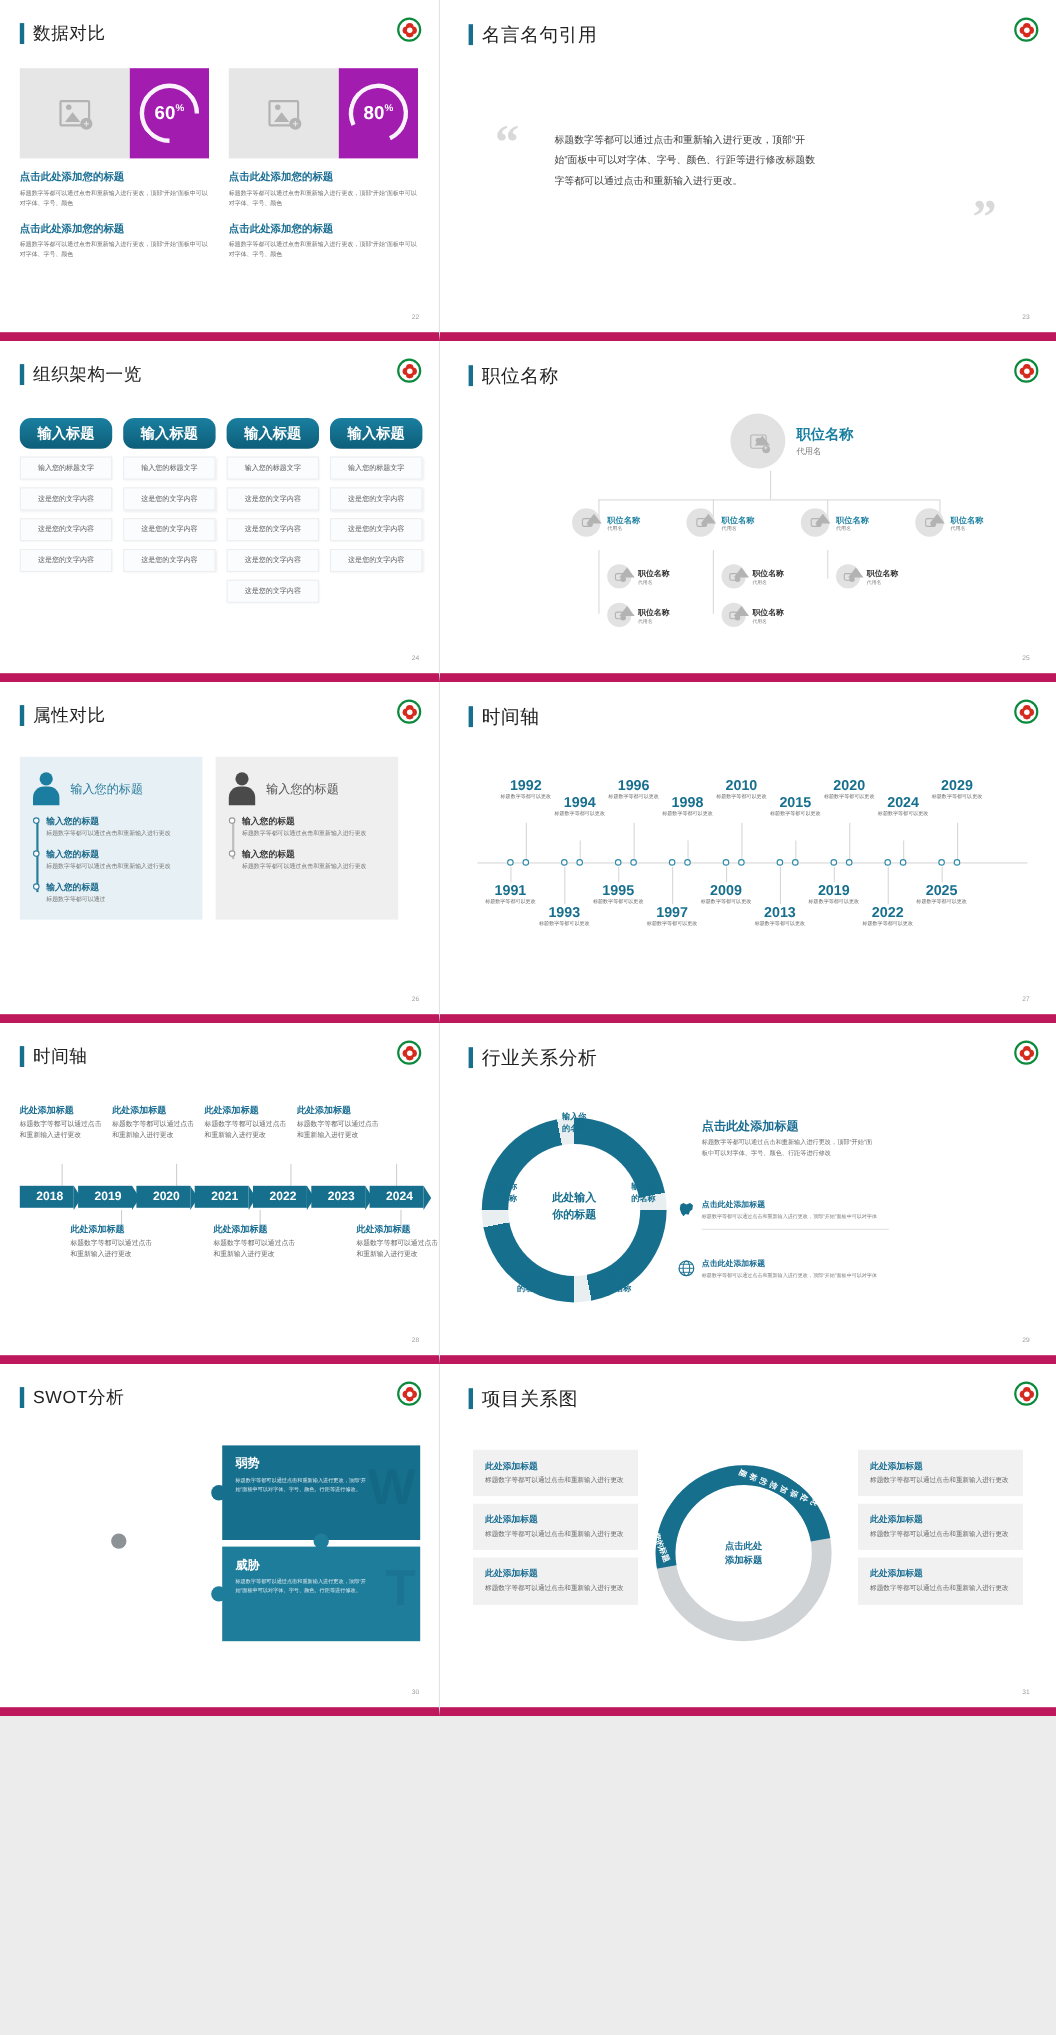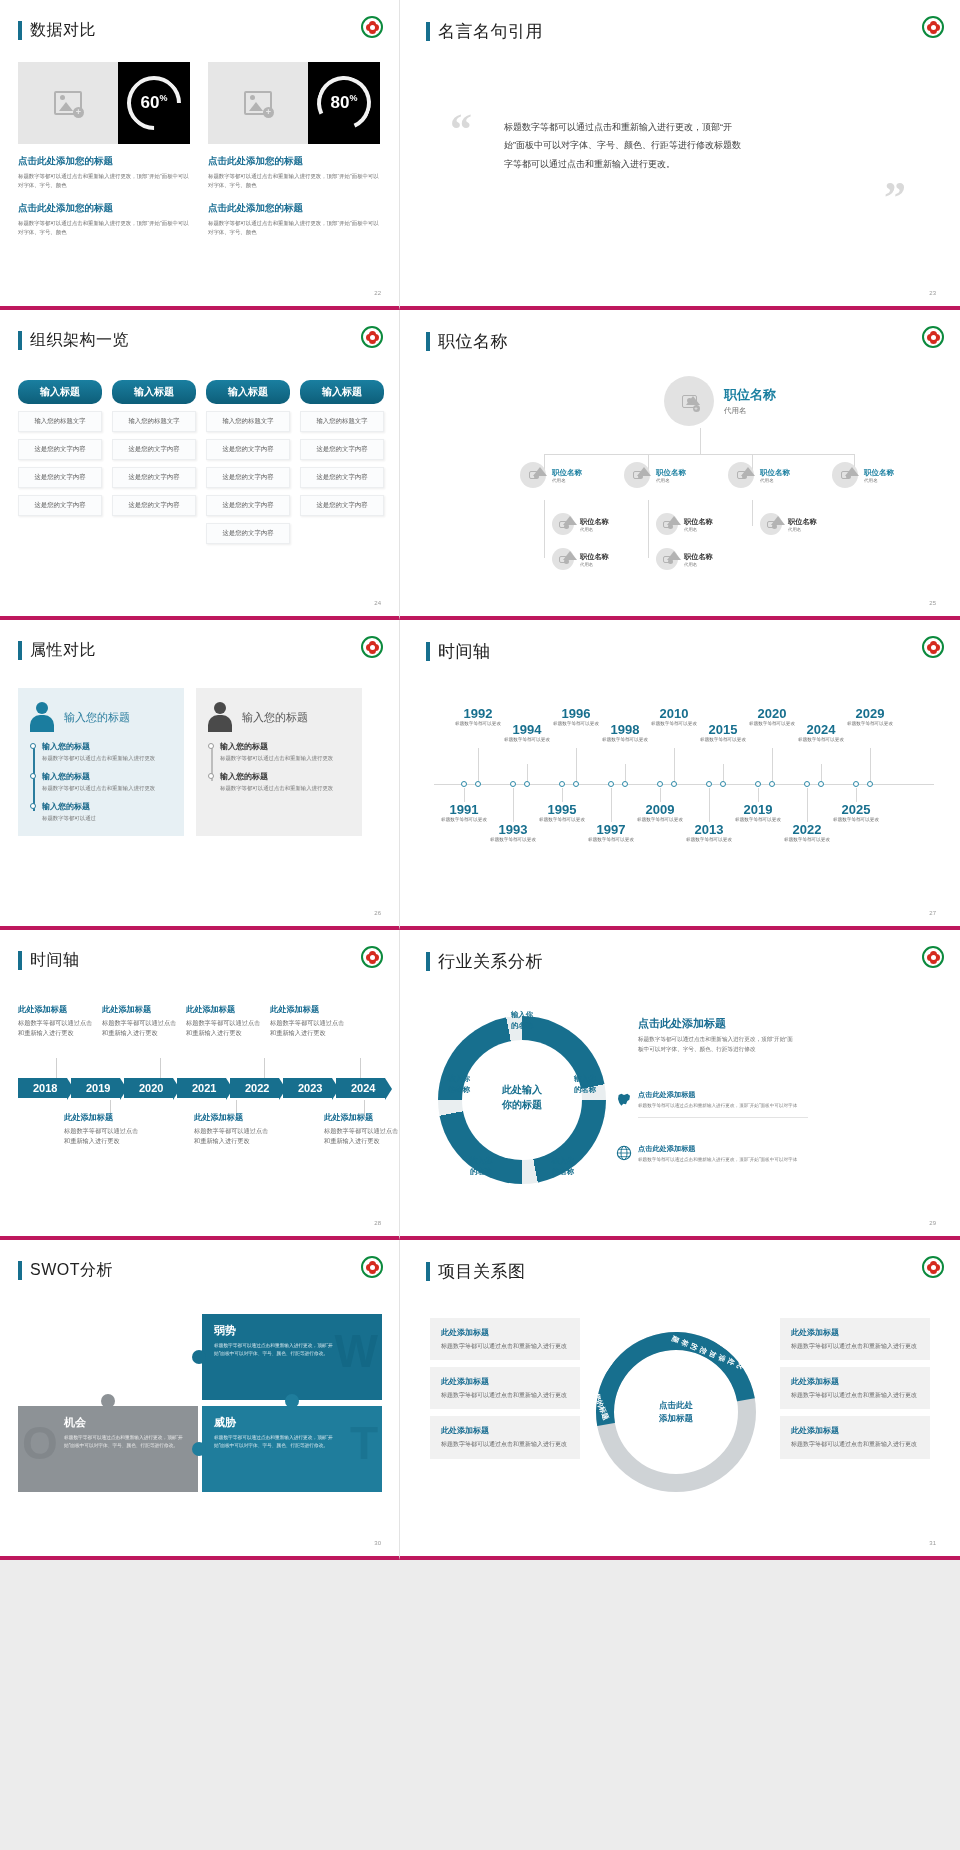--- a/index.html
+++ b/index.html
@@ -6,21 +6,21 @@
   body {
     width: 960px; height: 1850px;
     background: #ececec;
     font-family: "Liberation Sans", "DejaVu Sans", sans-serif;
     overflow: hidden;
   }
   .grid { display: grid; grid-template-columns: 400px 560px; }
   .slide {
     background: #fff; position: relative; overflow: hidden;
     border-right: 1px solid #e3e3e3;
-    border-bottom: 4px solid #be185d;
+    border-bottom: 8px solid #be185d;
   }
   .slide.left  { width:400px; height:310px; }
   .slide.right { width:560px; height:310px; border-right:none; }
   .slide.left.tall { height:320px; }
   .slide.right.tall { height:320px; }
 
   
   .s-title { position:absolute; left:18px; top:20px; display:flex; align-items:center; gap:8px; }
   .s-title .bar { width:4px; height:19px; background:#176f8e; }
   .s-title .tx { font-size:16px; color:#222; letter-spacing:.5px; }
@@ -40,39 +40,39 @@
   .dc-wrap { position:absolute; left:18px; top:62px; display:flex; gap:18px; }
   .dc-col { width:172px; }
   .dc-card { display:flex; height:82px; }
   .dc-img { flex:1; background:#e6e6e6; display:flex;align-items:center;justify-content:center; }
   .ph-icon { width:28px;height:24px;border:2.5px solid #b3b3b3;border-radius:2px;position:relative;}
   .ph-icon:before{content:"";position:absolute;left:3px;bottom:2px;width:0;height:0;
     border-left:7px solid transparent;border-right:7px solid transparent;border-bottom:9px solid #b3b3b3;}
   .ph-icon:after{content:"";position:absolute;left:4px;top:2px;width:5px;height:5px;border-radius:50%;background:#b3b3b3;}
   .ph-plus{position:absolute;right:-4px;bottom:-5px;width:11px;height:11px;border-radius:50%;background:#b3b3b3;
     color:#e6e6e6;font-size:9px;line-height:10px;text-align:center;font-weight:bold;}
-  .dc-pct { width:72px; background:#000000; position:relative; display:flex;align-items:center;justify-content:center;}
+  .dc-pct { width:72px; background:#a21caf; position:relative; display:flex;align-items:center;justify-content:center;}
   .ring { width:54px;height:54px;border-radius:50%;border:4px solid rgba(255,255,255,.95);
           border-right-color:transparent; transform:rotate(45deg); position:absolute; }
   .ring.r80 { border-right-color:rgba(255,255,255,.95); border-bottom-color:transparent; transform:rotate(20deg);}
   .pct-t { position:relative; color:#fff; font-size:17px; font-weight:600; z-index:2; }
   .pct-t sup { font-size:9px; }
   .dc-h { color:#1a6e93; font-size:9.5px; font-weight:bold; margin-top:11px; }
   .dc-p { color:#6e6e6e; font-size:5.4px; line-height:1.75; margin-top:4px; }
 
   
   .qm { position:absolute; color:#d9d9d9; font-size:44px; font-family:"Liberation Serif",serif; font-weight:bold; line-height:1;}
   .q-open{ left:50px; top:108px; }
   .q-close{ right:54px; top:176px; }
   .q-body { position:absolute; left:104px; top:118px; width:240px; font-size:9px; color:#3c3c3c; line-height:2.05; }
 
   
   .ol-wrap { position:absolute; left:18px; top:70px; display:flex; gap:10px; }
   .ol-col { width:84px; }
-  .ol-head { background:linear-gradient(180deg,#1a7fa0,#0d5e79); color:#fff; font-size:10px;
+  .ol-head { background:linear-gradient(180deg,#1a7fa0,#0d5e79); color:#fff; font-size:13px;
              font-weight:bold; text-align:center; padding:5px 0; border-radius:10px; }
   .ol-cell { background:#fbfcfd; border:1px solid #eceef0; box-shadow:1px 1px 2px rgba(0,0,0,.07);
              font-size:6.4px; color:#5a5a5a; text-align:center; padding:5px 0; margin-top:7px; }
 
   
   .tm-av { background:#e2e2e2; border-radius:50%; display:flex;align-items:center;justify-content:center; }
   .tm-name { color:#1a7fa0; font-weight:bold; }
   .tm-sub { color:#777; }
   .tline { position:absolute; background:#d9d9d9; }
 
@@ -784,25 +784,20 @@
           <i class="core"></i>
         </div>
     </div>
 
     <div class="swot">
       <div class="sw-cell sw-2">
         <div class="sw-letter" style="right:4px;top:14px;color:#0b5a76;">W</div>
         <div class="sw-h">弱势</div>
         <div class="sw-p" style="width:120px;">标题数字等都可以通过点击和重新输入进行更改，顶部“开始”面板中可以对字体、字号、颜色、行距等进行修改。</div>
       </div>
-      <div class="sw-cell sw-3">
-        <div class="sw-letter" style="left:4px;top:14px;color:#6d7277;">O</div>
-        <div class="sw-h" style="margin-left:34px;">机会</div>
-        <div class="sw-p" style="margin-left:34px;">标题数字等都可以通过点击和重新输入进行更改，顶部“开始”面板中可以对字体、字号、颜色、行距等进行修改。</div>
-      </div>
       <div class="sw-cell sw-4">
         <div class="sw-letter" style="right:4px;top:14px;color:#11637f;">T</div>
         <div class="sw-h">威胁</div>
         <div class="sw-p" style="width:120px;">标题数字等都可以通过点击和重新输入进行更改，顶部“开始”面板中可以对字体、字号、颜色、行距等进行修改。</div>
       </div>
       <div class="knob" style="left:174px;top:36px;background:#176f8e;"></div>
       <div class="knob" style="left:174px;top:128px;background:#1f7d9c;"></div>
       <div class="knob" style="left:83px;top:80px;background:#8d9296;"></div>
       <div class="knob" style="left:267px;top:80px;background:#1f7d9c;"></div>
     </div>

